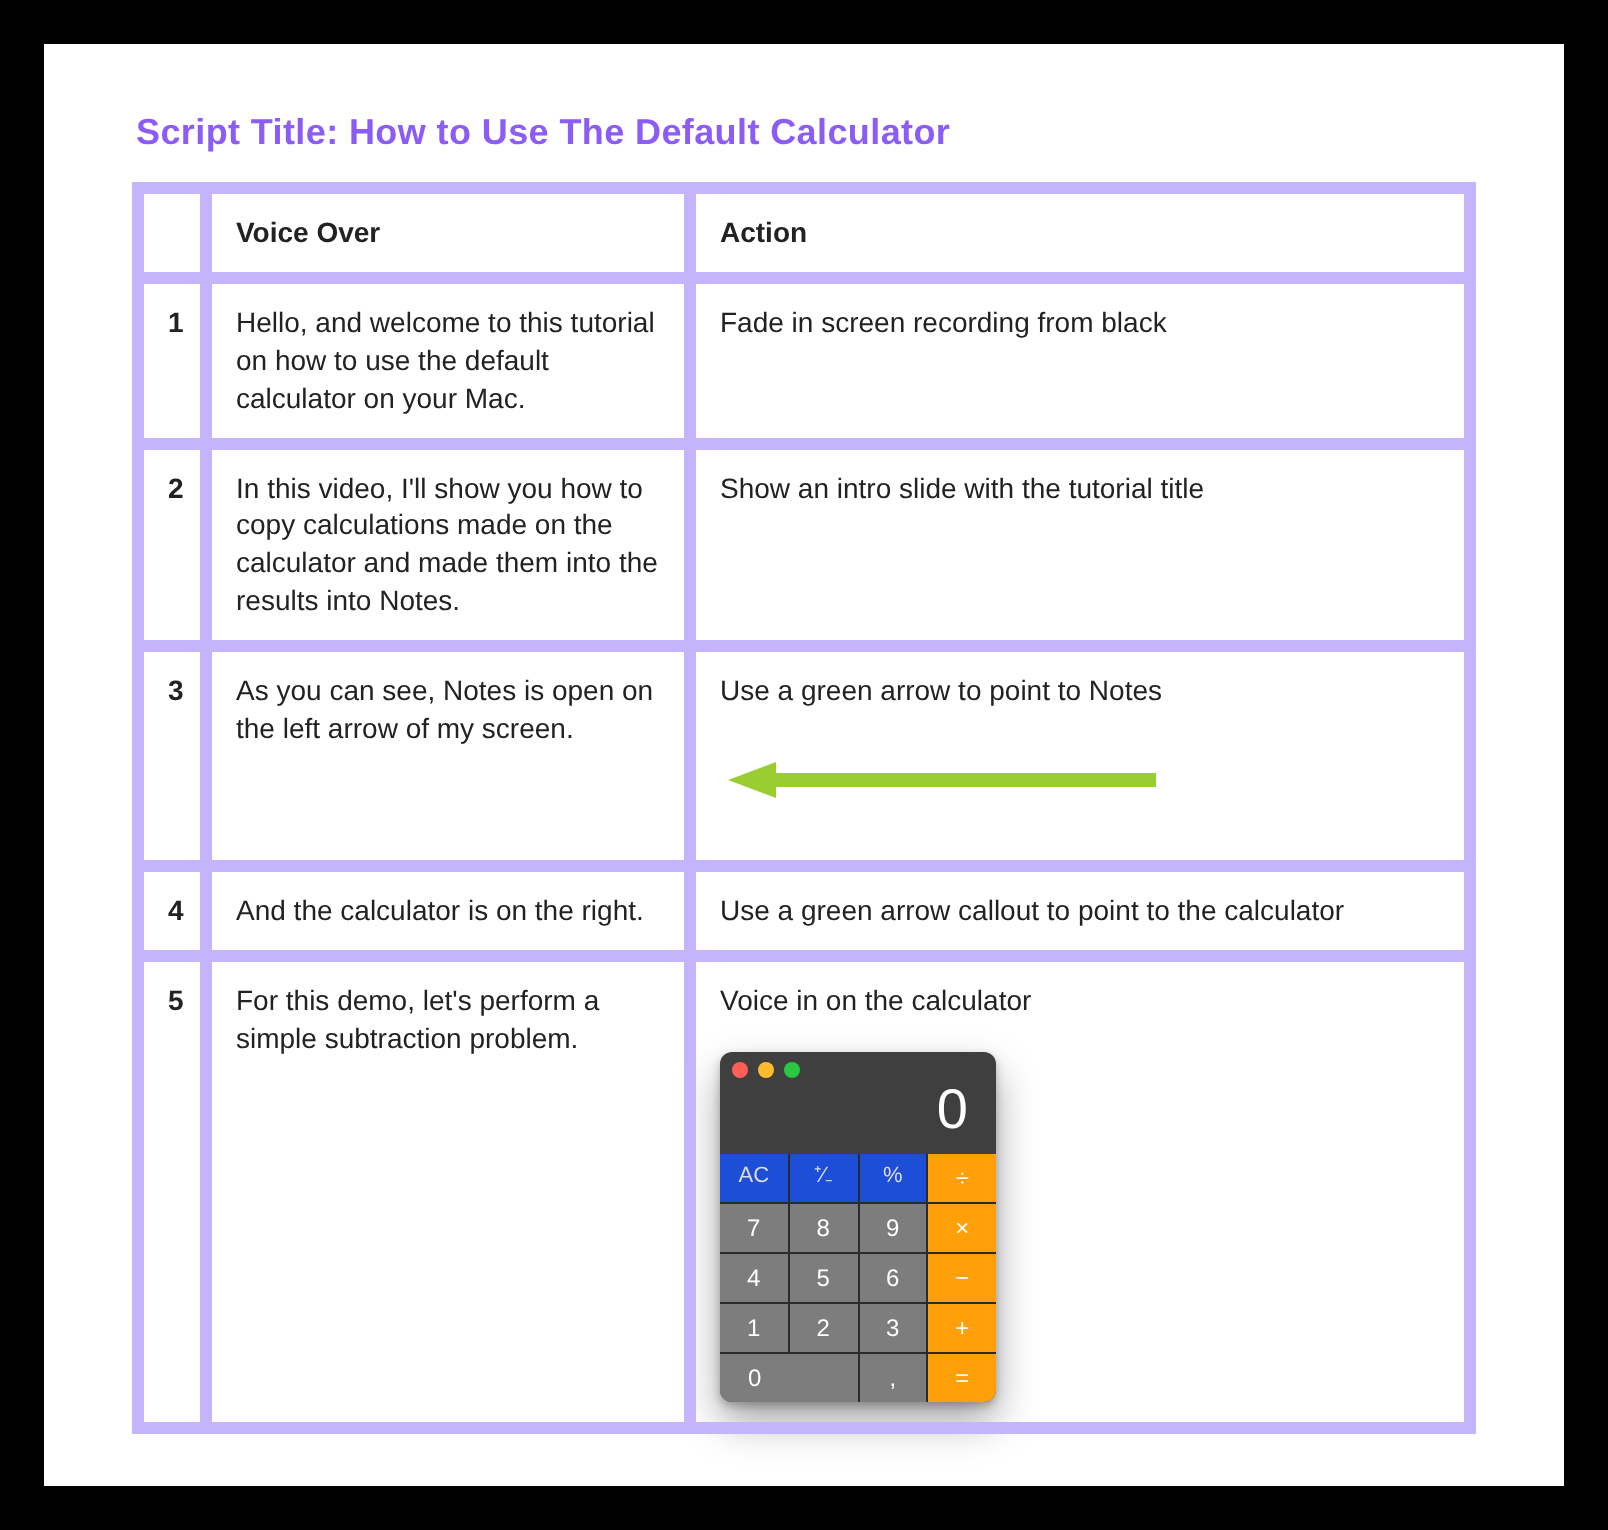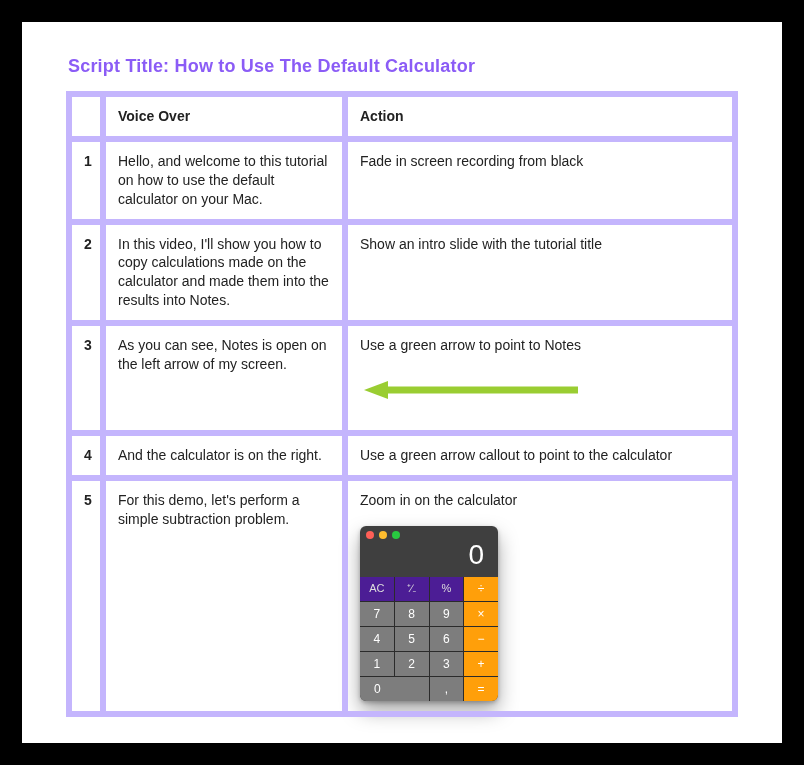--- a/index.html
+++ b/index.html
@@ -67,21 +67,21 @@
   .dot.r{background:#ff5f57;} .dot.y{background:#febc2e;} .dot.g{background:#28c840;}
   .display {
     color:#fff; text-align:right; font-weight:300;
     font-size:28px; padding:2px 8px 6px 4px; line-height:1;
   }
   .keys { display:grid; grid-template-columns:repeat(4,1fr); gap:1px; background:#2b2b2b; }
   .key {
     display:flex; align-items:center; justify-content:center;
     height:24px; font-size:12px; color:#fff;
   }
-  .key.fn   { background:#4c1d95; color:#ddd; font-size:11px; }
+  .key.fn   { background:#1d4ed8; color:#ddd; font-size:11px; }
   .key.num  { background:#7d7d7d; }
   .key.op   { background:#ff9f0a; }
   .key.zero { grid-column:1 / span 2; justify-content:flex-start; padding-left:14px; }
   .row3 td { height: 110px; }
 </style>
 </head>
 <body>
 
 <div class="page">
   <h1 class="title">Script Title: How to Use The Default Calculator</h1>
@@ -125,21 +125,21 @@
       </tr>
       <tr>
         <td class="rownum">4</td>
         <td>And the calculator is on the right.</td>
         <td class="action-cell">Use a green arrow callout to point to the calculator</td>
       </tr>
       <tr>
         <td class="rownum">5</td>
         <td>For this demo, let's perform a simple subtraction problem.</td>
         <td class="action-cell">
-          <span>Zoom in on the calculator</span>
+          <span>Voice in on the calculator</span>
 
           <div class="calc">
             <div class="calc-top">
               <div class="traffic">
                 <span class="dot r"></span>
                 <span class="dot y"></span>
                 <span class="dot g"></span>
               </div>
               <div class="display">0</div>
             </div>

